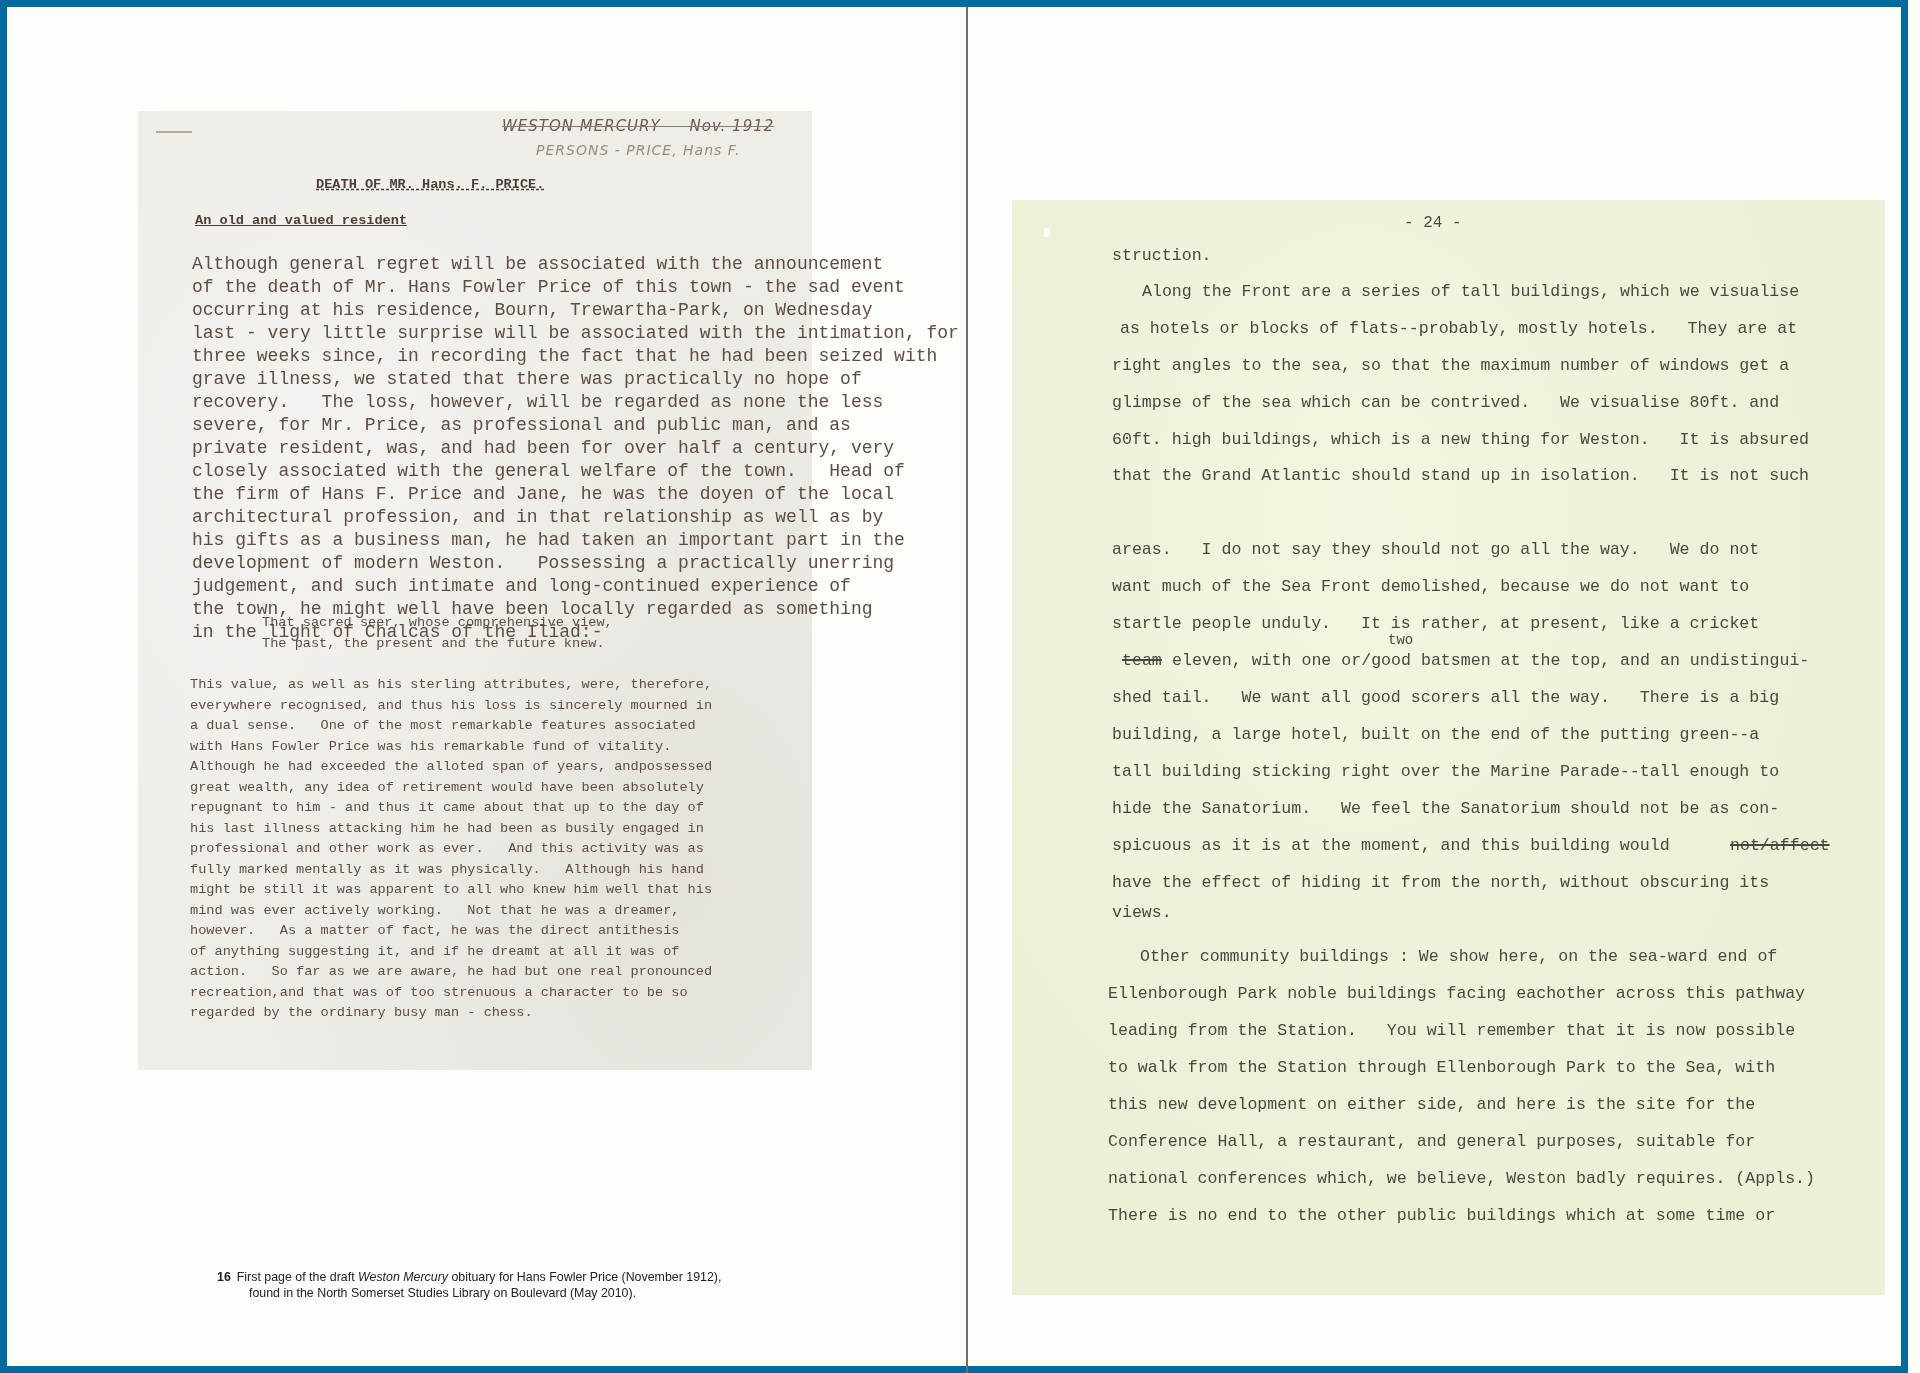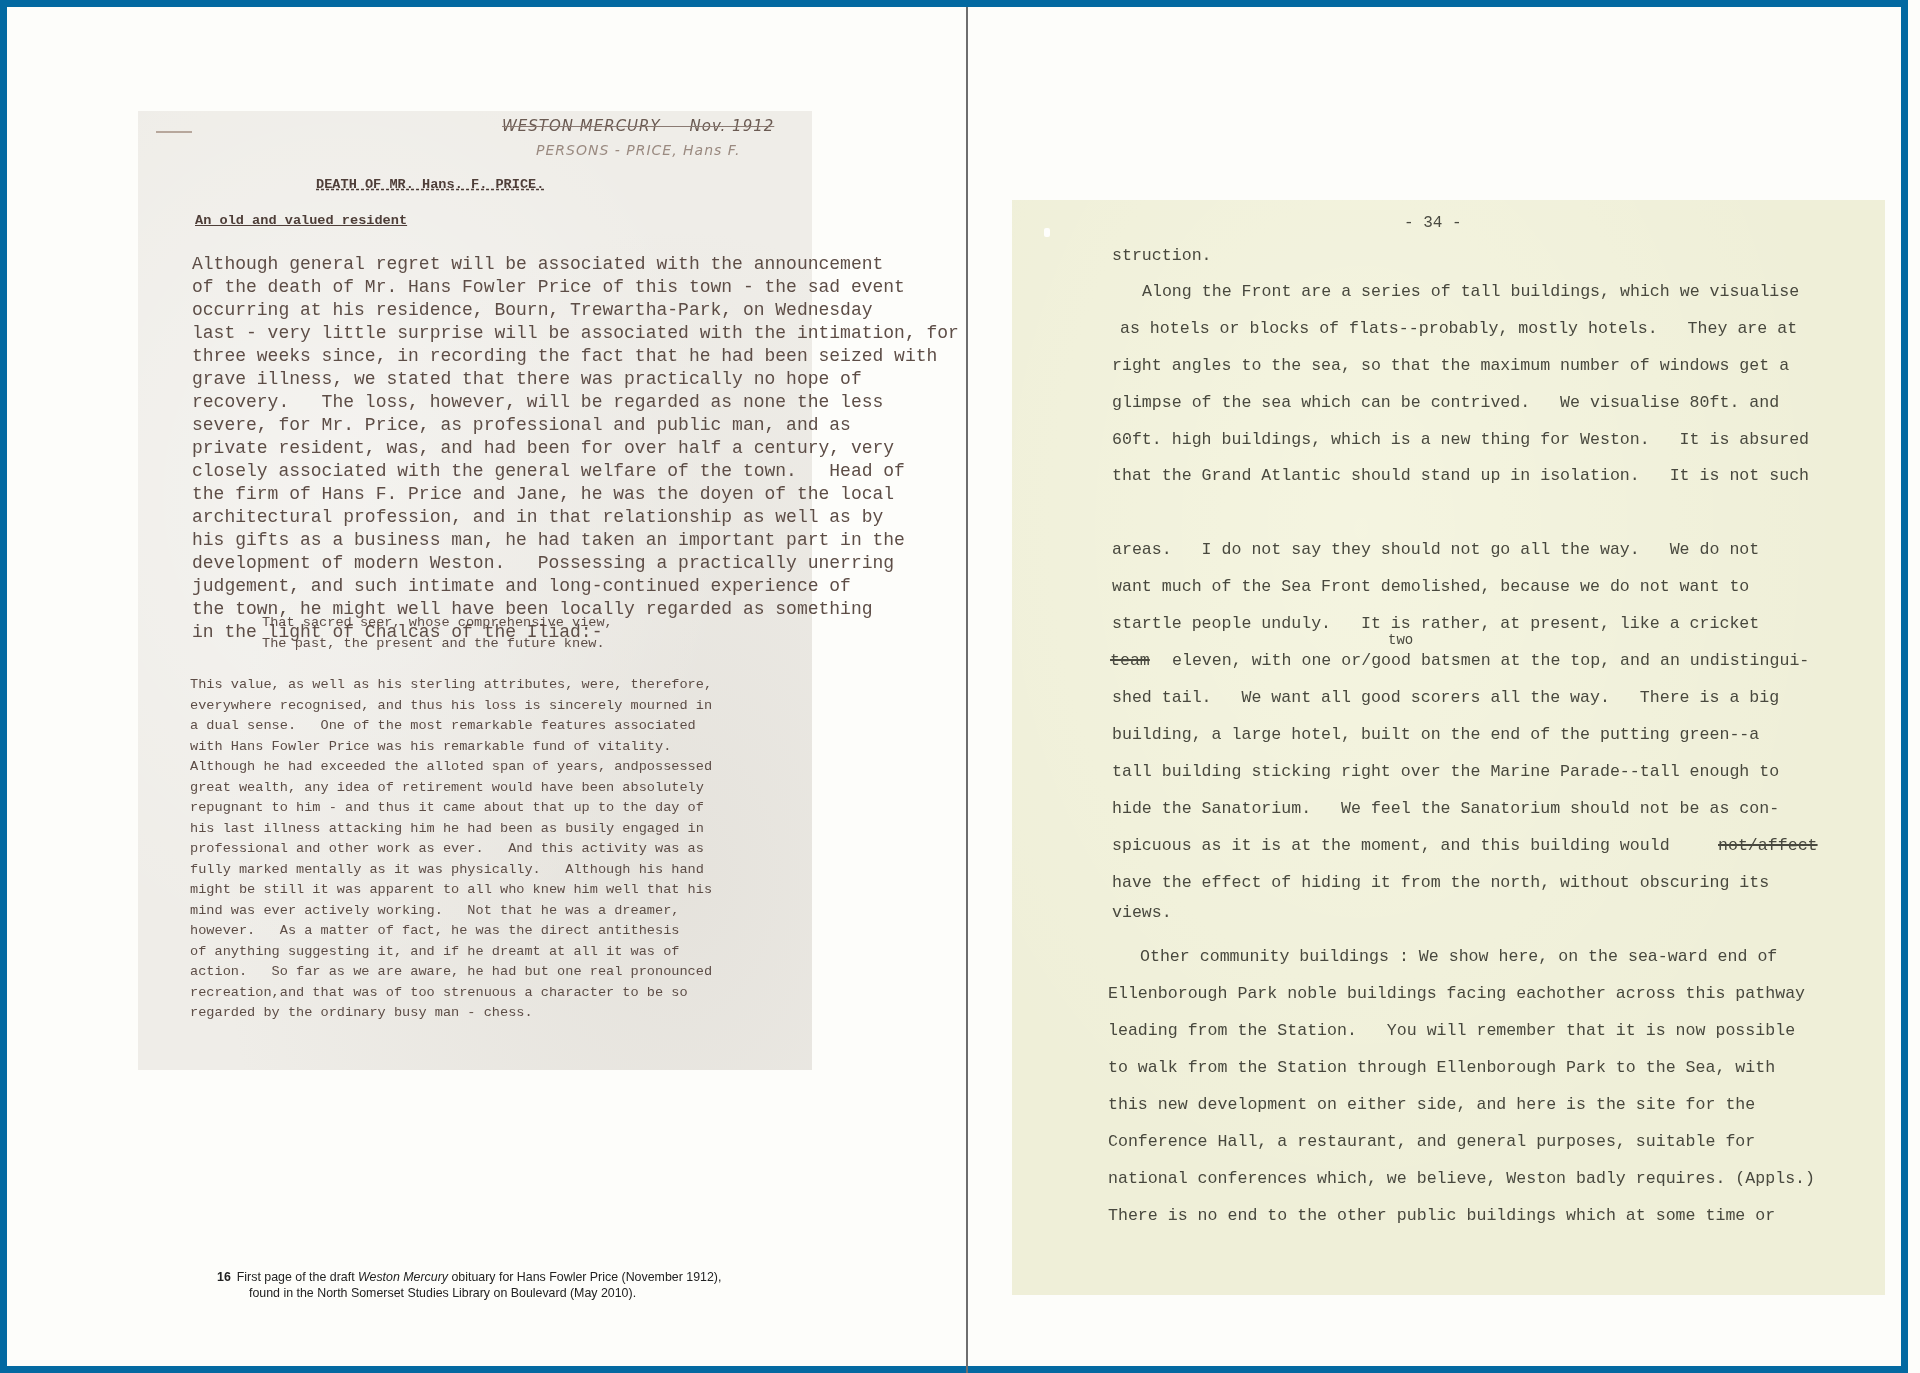--- a/index.html
+++ b/index.html
@@ -73,21 +73,21 @@
     .page-num {
       position: absolute; left: 392px; top: 14px; font-size: 16px; color: #4a4a40;
       font-family: "Liberation Mono", "DejaVu Sans Mono", monospace;
     }
     .ts {
       position: absolute; left: 0; top: 0; width: 873px; height: 1095px;
       font-family: "Liberation Mono", "DejaVu Sans Mono", monospace;
       font-size: 16.6px; color: #48483e;
     }
     .ts-line { position: absolute; white-space: pre; }
-    .strike { text-decoration: line-through; text-decoration-thickness: 2px; }
+    .strike { text-decoration: line-through; text-decoration-thickness: 2px; margin-left: 12px; }
     .insert {
       position: absolute; font-size: 14px; white-space: pre;
       font-family: "Liberation Mono", "DejaVu Sans Mono", monospace; color: #48483e;
     }
     .corner-flake {
       position: absolute; left: 32px; top: 28px; width: 6px; height: 9px;
       background: #ffffff; border-radius: 2px; opacity: 0.9;
     }
   </style>
 </head>
@@ -143,21 +143,21 @@
 regarded by the ordinary busy man - chess.</div>
   </div>
 
   <div class="caption">
     <span class="num">16</span><span>First page of the draft </span><em>Weston Mercury</em><span> obituary for Hans Fowler Price (November 1912),</span>
     <span class="line2">found in the North Somerset Studies Library on Boulevard (May 2010).</span>
   </div>
 
   <div class="right-paper">
     <div class="corner-flake"></div>
-    <div class="page-num">- 34 -</div>
+    <div class="page-num">- 24 -</div>
     <div class="ts" id="ts" style="top:44px;">
         <div class="ts-line" style="left: 100px; top: 2px;">struction.</div>
         <div class="ts-line" style="left: 130px; top: 38px;">Along the Front are a series of tall buildings, which we visualise</div>
         <div class="ts-line" style="left: 108px; top: 75px;">as hotels or blocks of flats--probably, mostly hotels.   They are at</div>
         <div class="ts-line" style="left: 100px; top: 112px;">right angles to the sea, so that the maximum number of windows get a</div>
         <div class="ts-line" style="left: 100px; top: 149px;">glimpse of the sea which can be contrived.   We visualise 80ft. and</div>
         <div class="ts-line" style="left: 100px; top: 186px;">60ft. high buildings, which is a new thing for Weston.   It is absured</div>
         <div class="ts-line" style="left: 100px; top: 222px;">that the Grand Atlantic should stand up in isolation.   It is not such</div>
         <div class="ts-line" style="left: 100px; top: 296px;">areas.   I do not say they should not go all the way.   We do not</div>
         <div class="ts-line" style="left: 100px; top: 333px;">want much of the Sea Front demolished, because we do not want to</div>

